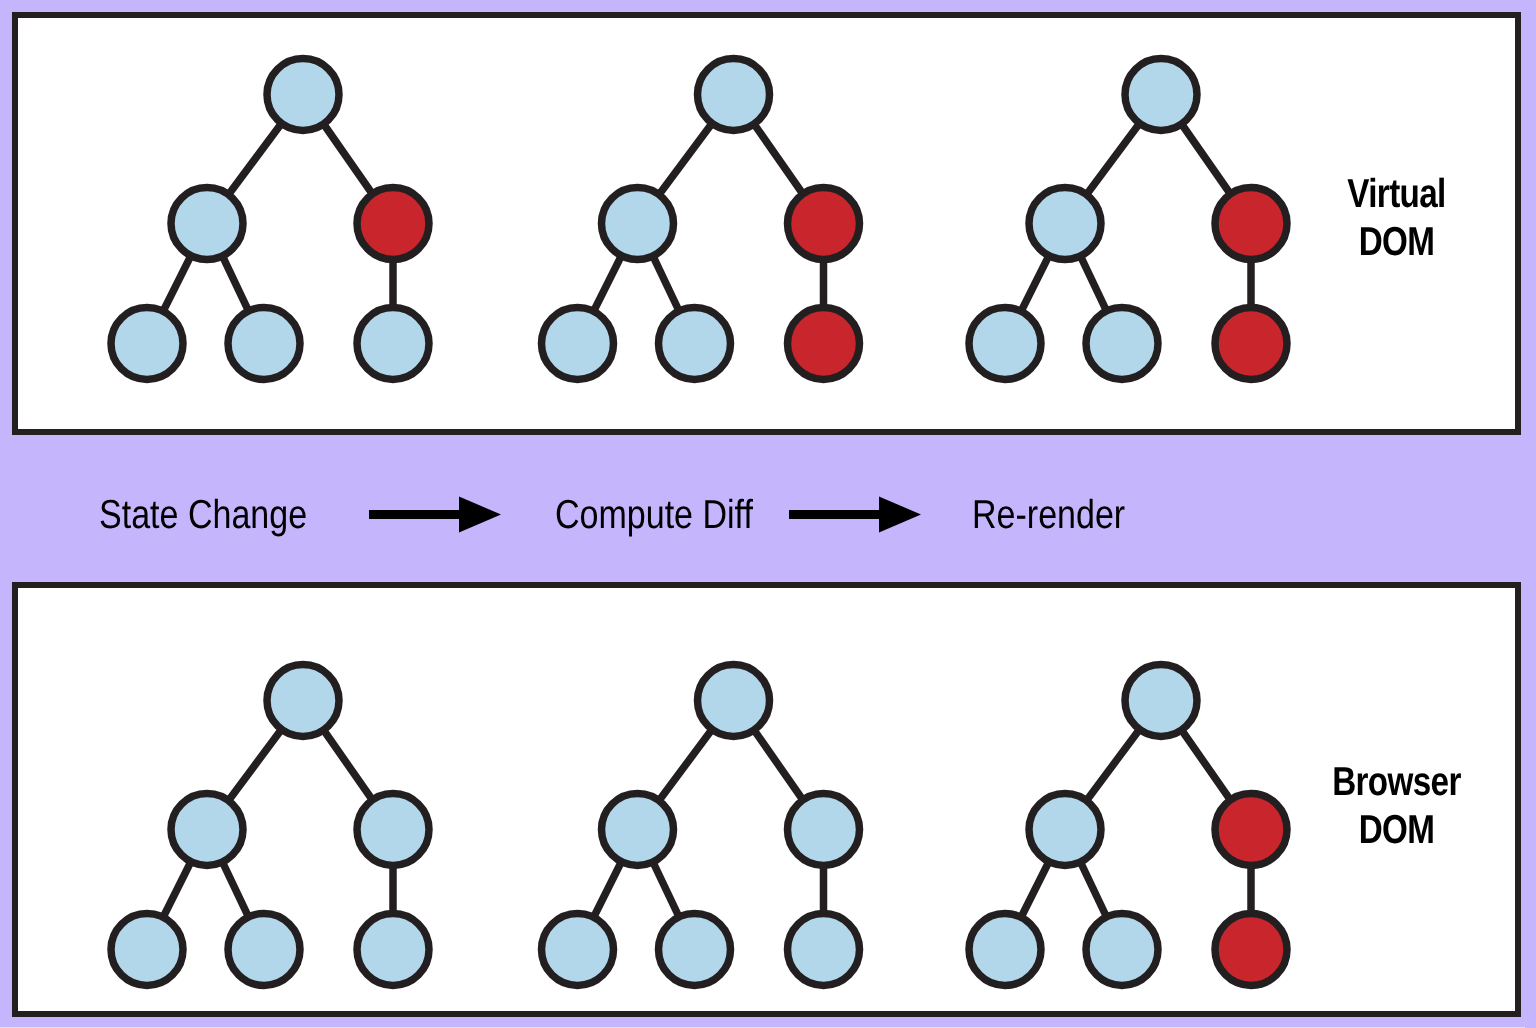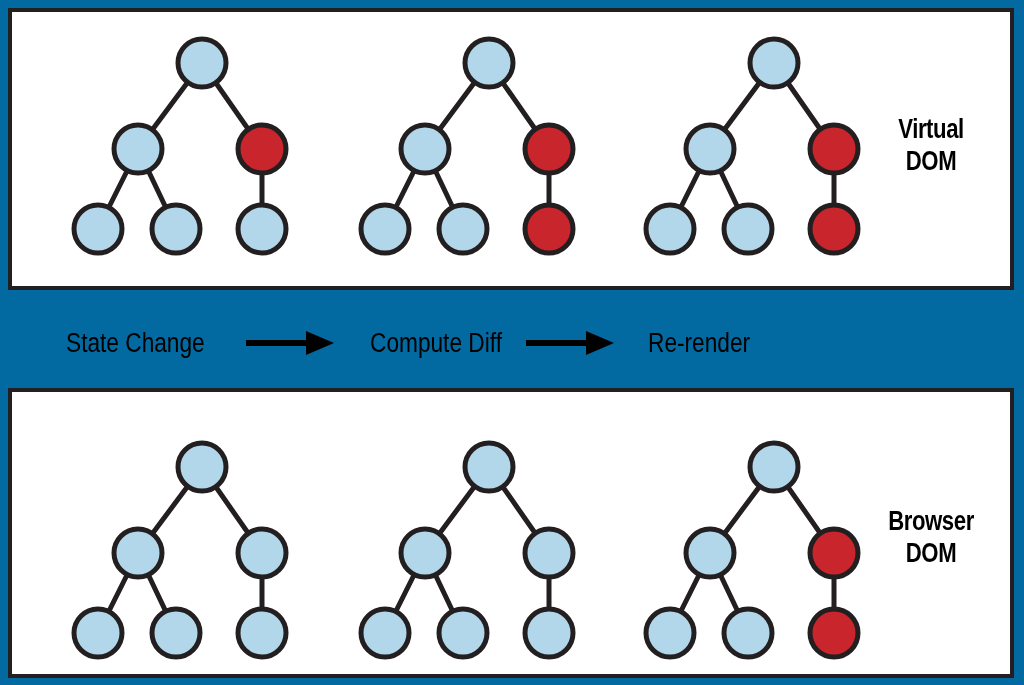--- a/index.html
+++ b/index.html
@@ -8,21 +8,21 @@
     padding: 0;
     background: #ffffff;
   }
   body {
     font-family: "Liberation Sans", "DejaVu Sans", sans-serif;
   }
   #page {
     position: relative;
     width: 1024px;
     height: 685px;
-    background: #0369a1;
+    background: #c4b5fd;
     overflow: hidden;
   }
 
   
   .panel {
     position: absolute;
     left: 8px;
     width: 1006px;
     background: #ffffff;
     border: 4px solid #231f20;

